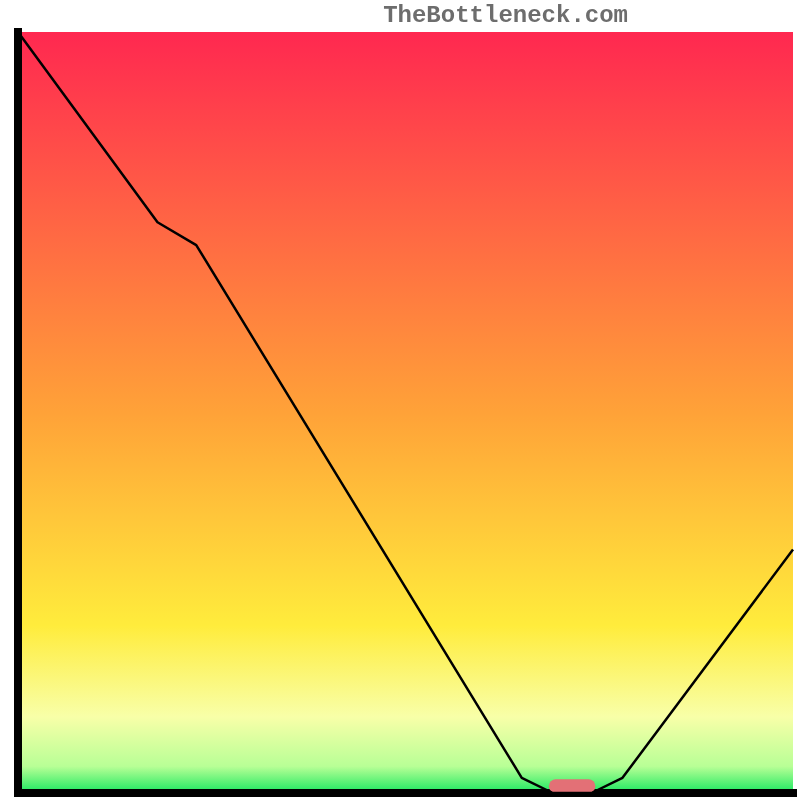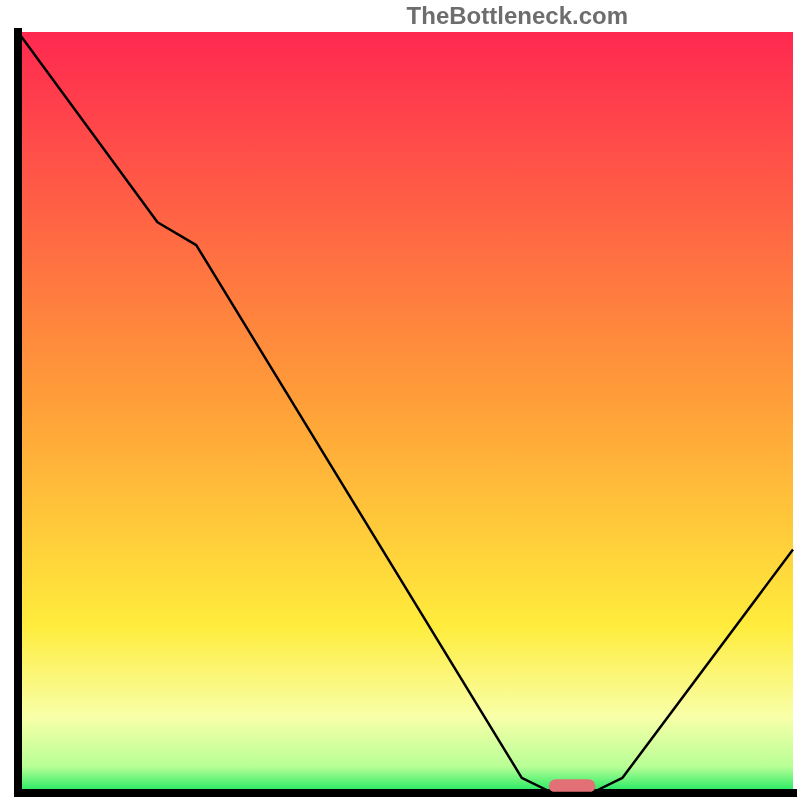--- a/index.html
+++ b/index.html
@@ -7,20 +7,21 @@
     padding: 0;
     width: 800px;
     height: 800px;
     background: #ffffff;
     font-family: Arial, Helvetica, sans-serif;
   }
   .container {
     position: relative;
     width: 636px;
     height: 800px;
+    font-family: Liberation Mono, monospace;
   }
   .watermark {
     position: absolute;
     top: 2px;
     right: 8px;
     font-size: 24px;
     color: #6d6d6d;
     font-weight: 600;
   }
   svg {

